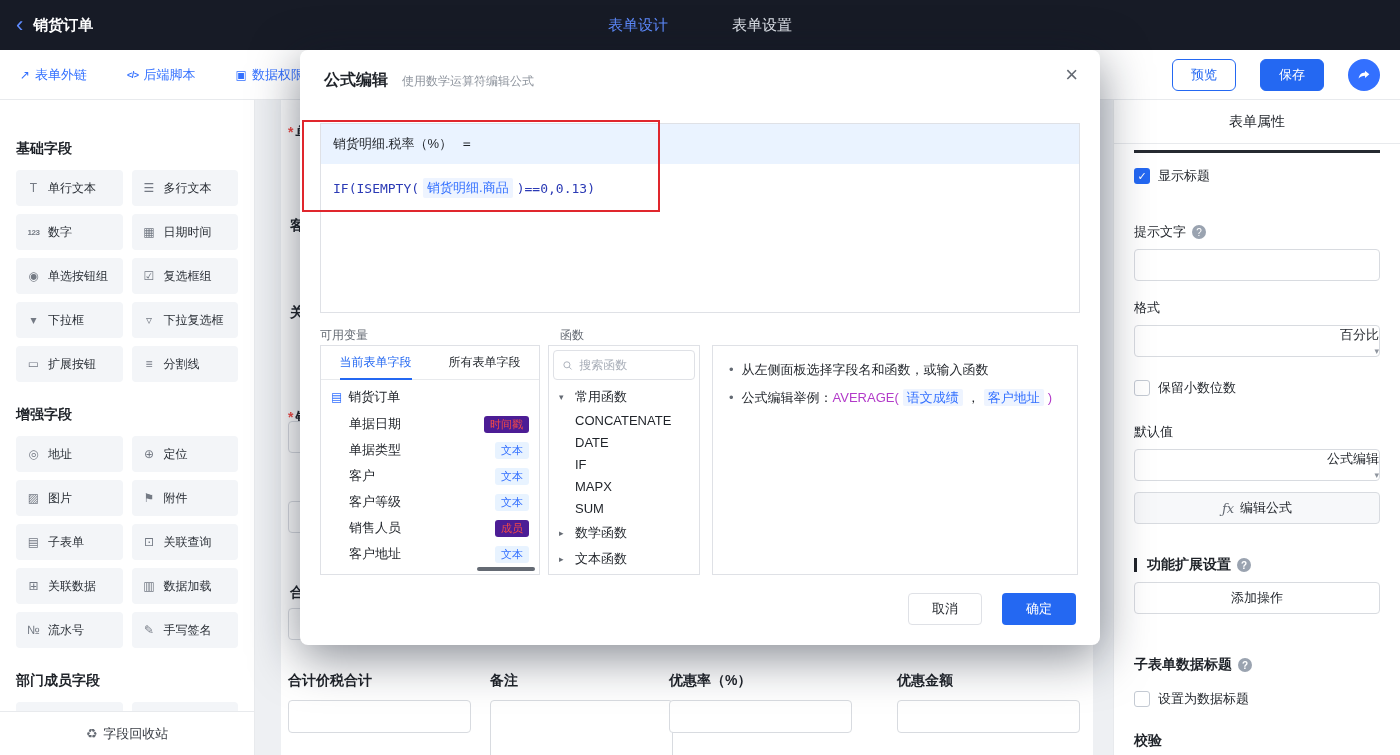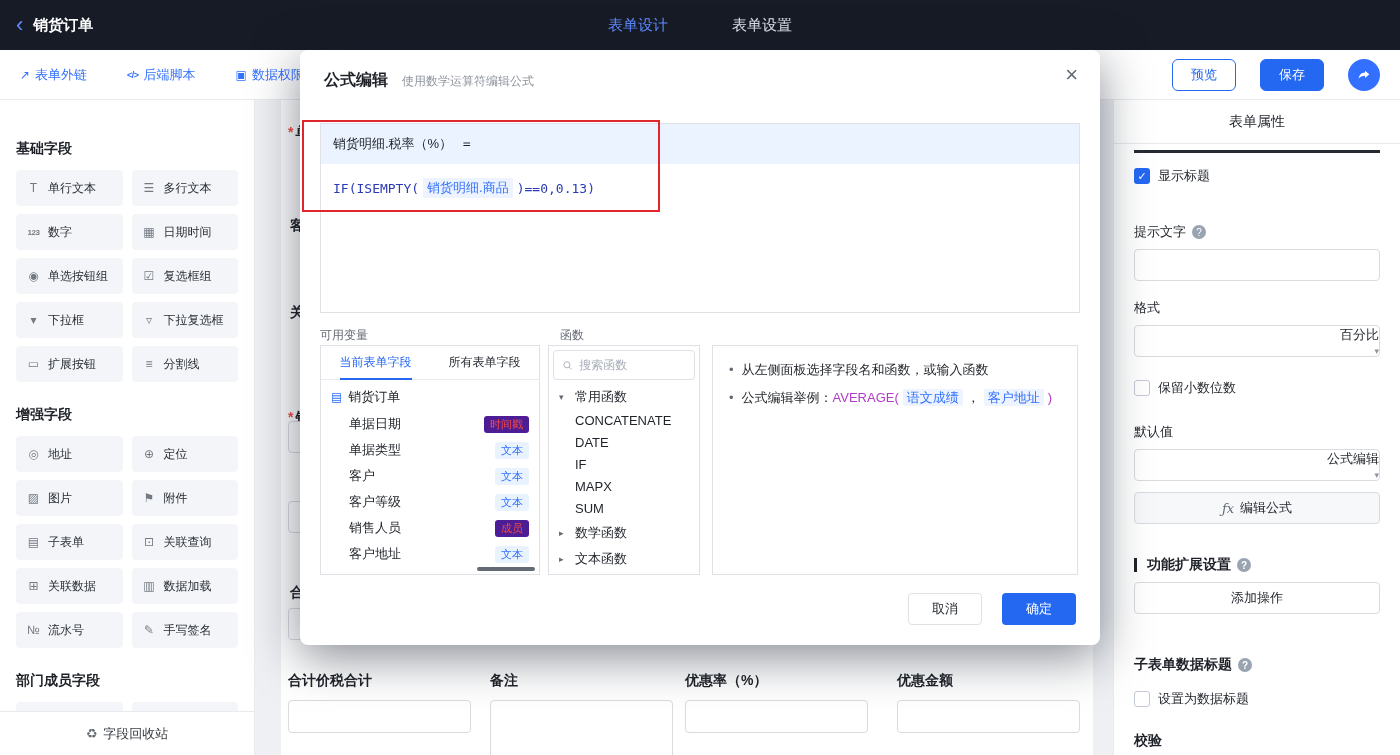--- a/index.html
+++ b/index.html
@@ -44,21 +44,21 @@
 
   
   .canvas{position:absolute;top:100px;left:255px;width:858px;height:655px;background:#eef0f3;}
   .card{position:absolute;left:26px;top:0;width:812px;height:655px;background:#fff;overflow:hidden;}
   .crop-label{position:absolute;left:7px;font-size:14px;font-weight:600;white-space:nowrap;}
   .crop-label .star{color:#f54a45;margin-right:2px;}
   .cl-0{top:24px;}.cl-1{top:117px;}.cl-2{top:204px;}.cl-3{top:309px;}.cl-4{top:484px;}
   .stub-input{position:absolute;left:7px;width:183px;height:32px;border:1px solid #d8dbe0;border-radius:4px;background:#fff;}
   .si-0{top:321px;}.si-1{top:401px;}.si-2{top:508px;}
   .bf{position:absolute;top:572px;width:195px;}
-  .bf-0{left:7px;}.bf-1{left:209px;}.bf-2{left:404px;}.bf-3{left:616px;}
+  .bf-0{left:7px;}.bf-1{left:209px;}.bf-2{left:388px;}.bf-3{left:616px;}
   .bf-label{font-size:14px;font-weight:600;white-space:nowrap;}
   .bf-input{display:block;margin-top:10px;width:183px;height:33px;border:1px solid #d8dbe0;border-radius:4px;background:#fff;resize:none;outline:none;padding:6px 8px;font-size:13px;}
   .bf-input.tall{height:90px;}
 
   
   .panel{position:absolute;top:100px;right:0;width:287px;height:655px;background:#fff;border-left:1px solid #e8eaed;z-index:1;}
   .p-tabs{display:flex;height:44px;border-bottom:1px solid #e8eaed;}
   .p-tab{flex:1;display:flex;align-items:center;justify-content:center;font-size:14px;color:#1f2329;cursor:pointer;position:relative;}
   .p-tab.active{color:#2468f2;font-weight:600;}
   .p-tab.active::after{content:"";position:absolute;bottom:0;left:50%;transform:translateX(-50%);width:56px;height:2px;background:#2468f2;}

